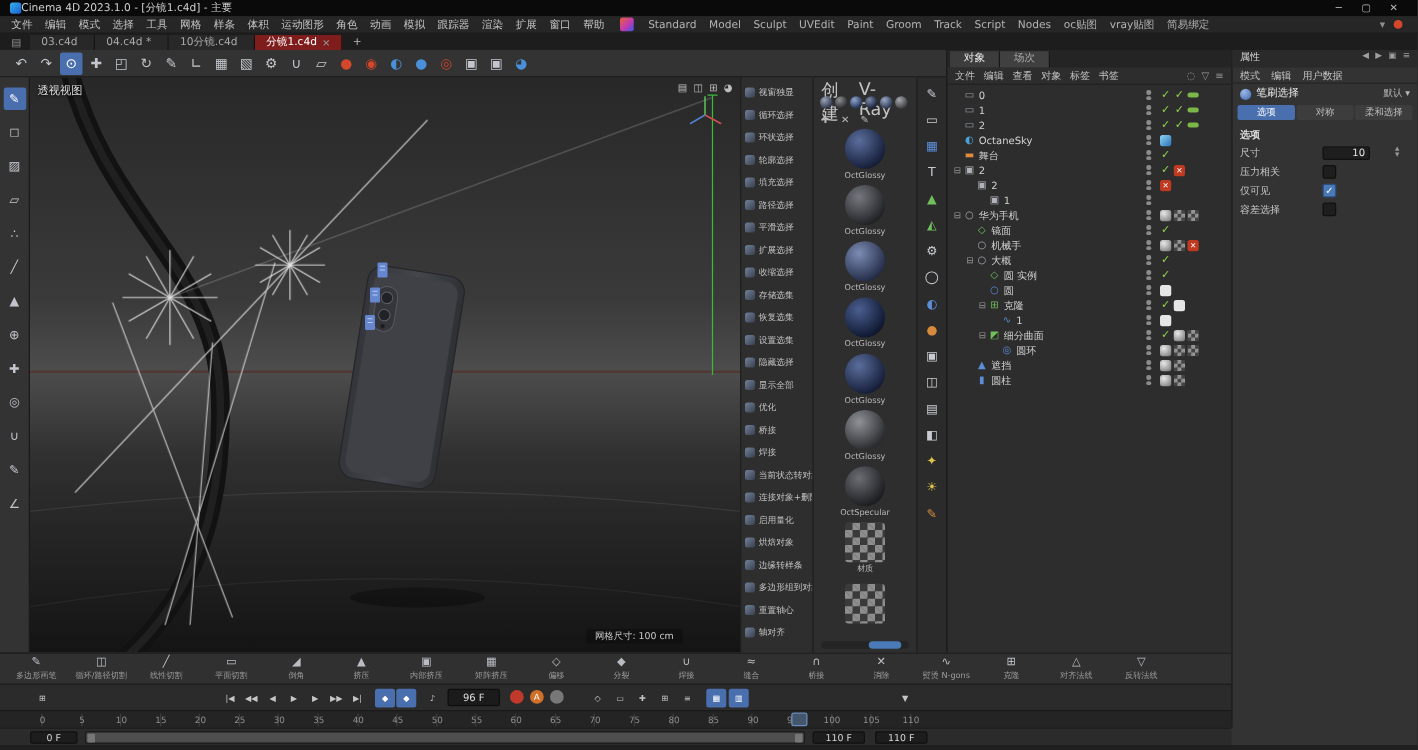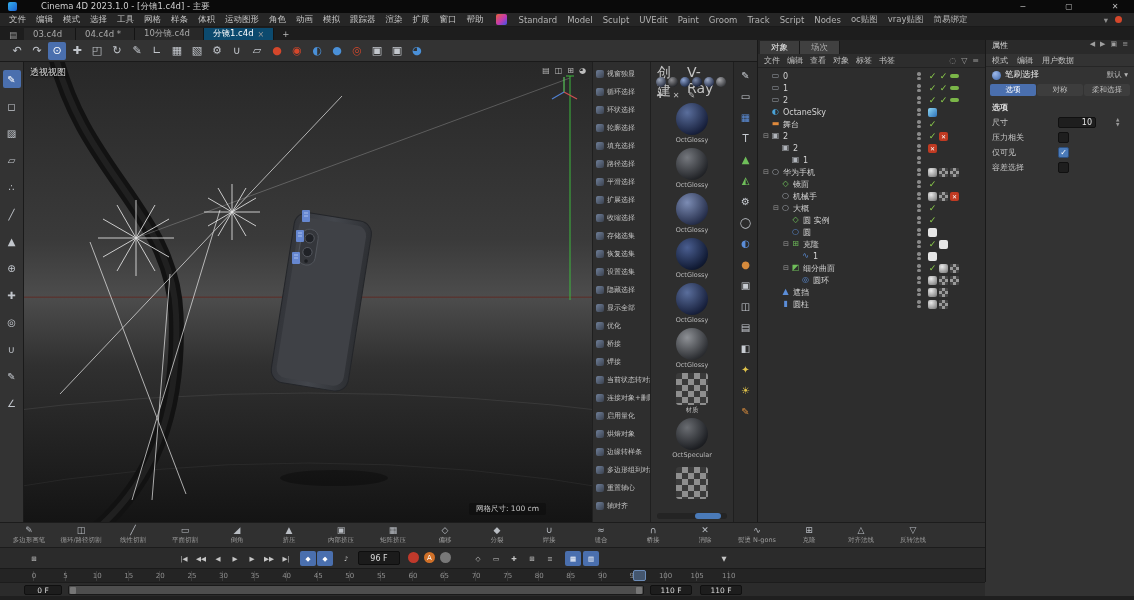--- a/index.html
+++ b/index.html
@@ -2,40 +2,40 @@
 <html><head>
 <meta charset="utf-8">
 <style>
   *{margin:0;padding:0;box-sizing:border-box}
   html,body{width:1134px;height:600px;overflow:hidden}
   body{position:relative;background:#2b2b2b;font-family:"DejaVu Sans","Liberation Sans",sans-serif;font-size:9px;color:#c8c8c8;cursor:default}
   .p{position:absolute}
   i{font-style:normal}
 
   
-  #titlebar{left:0;top:0;width:1134px;height:13px;background:#0a0a0a;display:flex;align-items:center;gap:24px;padding:0 8px;color:#cfcfcf;font-size:8.5px}
+  #titlebar{left:0;top:0;width:1134px;height:13px;background:#0a0a0a;display:flex;align-items:center;gap:0;padding:0 8px;color:#cfcfcf;font-size:8.5px}
   .app-icon{width:9px;height:9px;border-radius:2px;background:linear-gradient(135deg,#35b1ec,#1b5fd0);flex:none}
   #titlebar .sp{flex:1}
   .win-btn{width:22px;text-align:center;color:#bbb;font-size:8px}
 
   
   #menubar{left:0;top:13px;width:1134px;height:14px;background:#262626;border-bottom:1px solid #1a1a1a;display:flex;align-items:center;padding:0 4px;font-size:8.5px;color:#c4c4c4}
   #menu-items,#layout-items{display:flex;align-items:center}
   .menu-item{padding:0 5px;white-space:nowrap}
   .layout-item{padding:0 5px;color:#b2b2b2;white-space:nowrap}
   .menubar-badge{width:11px;height:11px;border-radius:2px;background:linear-gradient(135deg,#e8623a 0%,#c23ab0 55%,#3a55e8 100%);margin:0 7px;flex:none}
   #menubar .sp{flex:1}
   .notif-dot{width:7px;height:7px;border-radius:50%;background:#d5472b;margin:0 8px 0 4px;flex:none}
   .menu-caret{color:#8f8f8f;padding:0 3px}
 
   
   #tabbar{left:0;top:27px;width:1134px;height:13px;background:#1d1d1d;display:flex;align-items:flex-end;padding:0 2px;font-size:8.5px}
   .tab-home{padding:0 7px;color:#999}
   .dtab{display:flex;align-items:center;gap:4px;height:12px;padding:0 9px;background:#282828;border-right:1px solid #141414;color:#a9a9a9;white-space:nowrap}
-  .dtab[data-active="true"]{background:#0c4a6e;color:#fff}
+  .dtab[data-active="true"]{background:#7f1d1d;color:#fff}
   .dtab-close{color:#999;font-size:8px}
   .tab-add{padding:0 8px;color:#bbb;height:12px;line-height:12px}
 
   
   #toolbar{left:0;top:40px;width:757px;height:22px;background:#333;border-bottom:1px solid #1a1a1a;display:flex;align-items:center;gap:2px;padding:0 8px}
   .tb-btn{width:18px;height:18px;display:flex;align-items:center;justify-content:center;color:#c2c6cc;font-size:11px;border-radius:2px;flex:none}
   .tb-btn[data-active="true"]{background:#4a6fae;color:#fff}
   .tb-btn[data-icon-name="octane-live-viewer-icon"],.tb-btn[data-icon-name="octane-settings-icon"],.tb-btn[data-icon-name="octane-node-icon"]{color:#d5472b}
   .tb-btn[data-icon-name="team-render-icon"],.tb-btn[data-icon-name="c4d-cloud-icon"],.tb-btn[data-icon-name="material-ball-icon"]{color:#4a90d8}
 
@@ -649,27 +649,27 @@
         <i class="mat-thumb" data-kind="navy"></i>
         <i class="mat-label">OctGlossy</i>
       </span>
 
       <span class="mat-item">
         <i class="mat-thumb" data-kind="gray"></i>
         <i class="mat-label">OctGlossy</i>
       </span>
 
       <span class="mat-item">
+        <i class="mat-thumb" data-kind="dim"></i>
+        <i class="mat-label">OctSpecular</i>
+      </span>
+
+      <span class="mat-item">
         <i class="mat-thumb" data-kind="checker"></i>
         <i class="mat-label">材质</i>
-      </span>
-
-      <span class="mat-item">
-        <i class="mat-thumb" data-kind="dim"></i>
-        <i class="mat-label">OctSpecular</i>
       </span>
 
       <span class="mat-item">
         <i class="mat-thumb" data-kind="checker"></i>
         <i class="mat-label"></i>
       </span>
     </span>
   <span class="mat-scroll">
       <i class="mat-scroll-handle"></i>
     </span>

